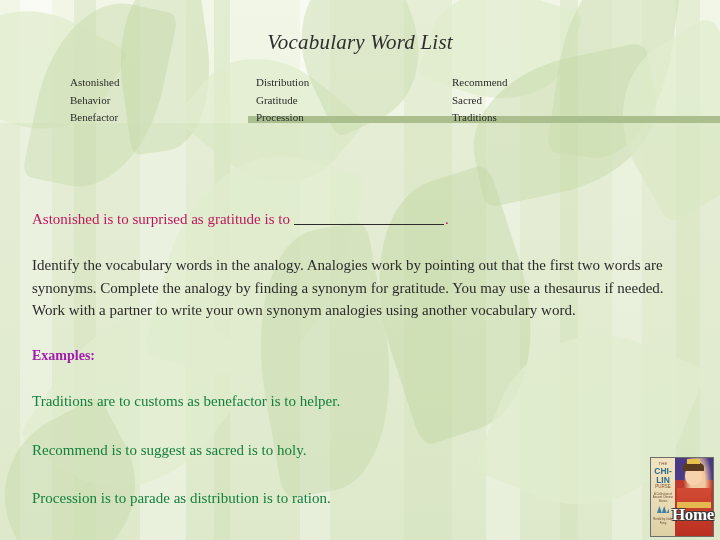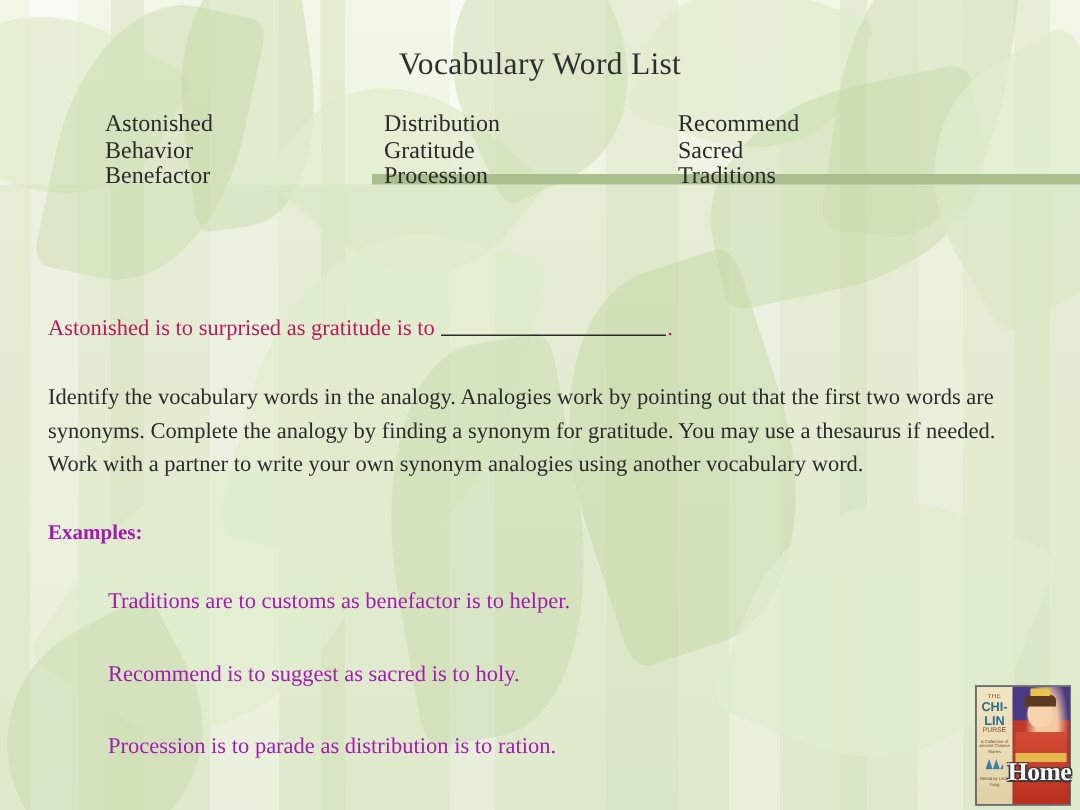--- a/index.html
+++ b/index.html
@@ -82,31 +82,32 @@
   .content { position: absolute; inset: 0; }
 
   .slide-title {
     position: absolute;
     left: 0; top: 30px;
     width: 720px;
     text-align: center;
     font-size: 21px;
     letter-spacing: 0.2px;
     color: #2e2e2e;
+    font-style: italic;
   }
 
   .word-columns {
     position: absolute;
     left: 70px; top: 74px;
     width: 580px;
     display: flex;
   }
   .word-col { width: 186px; }
   .word-col .word {
-    font-size: 16px;
+    font-size: 11px;
     line-height: 17.6px;
     color: #2b2b2b;
     white-space: nowrap;
   }
   .word-col:nth-child(2) { width: 196px; }
 
   .section-heading {
     position: absolute;
     left: 32px; top: 157px;
     font-size: 21px;
@@ -147,22 +148,21 @@
     font-weight: bold;
     color: #a21caf;
   }
 
   .example {
     position: absolute;
     left: 32px;
     width: 620px;
     font-size: 15px;
     line-height: 20px;
-    color: #a21caf;
-    margin-left: 40px;
+    color: #15803d;
   }
   .example.e1 { top: 391px; }
   .example.e2 { top: 440px; }
   .example.e3 { top: 488px; }
 
   
   .book-thumb {
     position: absolute;
     left: 650px;
     top: 457px;

